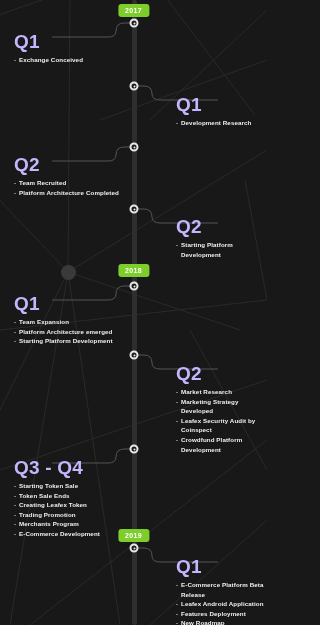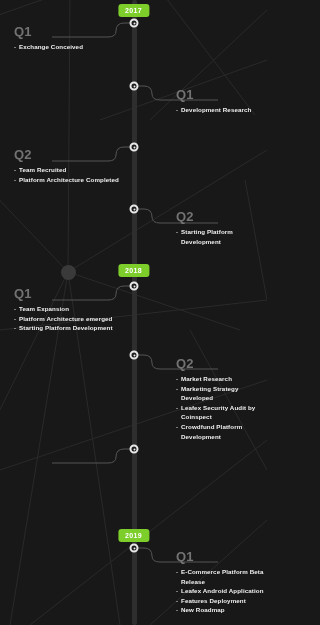--- a/index.html
+++ b/index.html
@@ -50,22 +50,22 @@
 
   
   .elbow{position:absolute;z-index:3;pointer-events:none;}
   .elbow svg{display:block;overflow:visible;}
 
   
   .entry{position:absolute;z-index:4;}
   .entry.left{left:14px;width:112px;text-align:left;}
   .entry.right{left:176px;width:92px;text-align:left;}
   .entry h3{
-    margin:0 0 4px 0;
-    font-size:13px;font-weight:bold;color:#737373;
+    margin:7px 0 4px 0;
+    font-size:19px;font-weight:bold;color:#c4b5fd;
     letter-spacing:.2px;line-height:1;
   }
   .entry ul{margin:0;padding:0;list-style:none;}
   .entry li{
     font-size:6.2px;font-weight:bold;color:#efefef;
     line-height:1.55;letter-spacing:.1px;
     padding-left:5px;position:relative;
     white-space:normal;
   }
   .entry li::before{
@@ -197,20 +197,31 @@
   <div class="entry right" style="top:357px;">
     <h3>Q2</h3>
     <ul>
       <li>Market Research</li>
       <li>Marketing Strategy Developed</li>
       <li>Leafex Security Audit by Coinspect</li>
       <li>Crowdfund Platform Development</li>
     </ul>
   </div>
 
+  <div class="entry left" style="top:451px;">
+    <h3>Q3 - Q4</h3>
+    <ul>
+      <li>Starting Token Sale</li>
+      <li>Token Sale Ends</li>
+      <li>Creating Leafex Token</li>
+      <li>Trading Promotion</li>
+      <li>Merchants Program</li>
+      <li>E-Commerce Development</li>
+    </ul>
+  </div>
 
   <div class="entry right" style="top:550px;">
     <h3>Q1</h3>
     <ul>
       <li>E-Commerce Platform Beta Release</li>
       <li>Leafex Android Application</li>
       <li>Features Deployment</li>
       <li>New Roadmap</li>
     </ul>
   </div>

